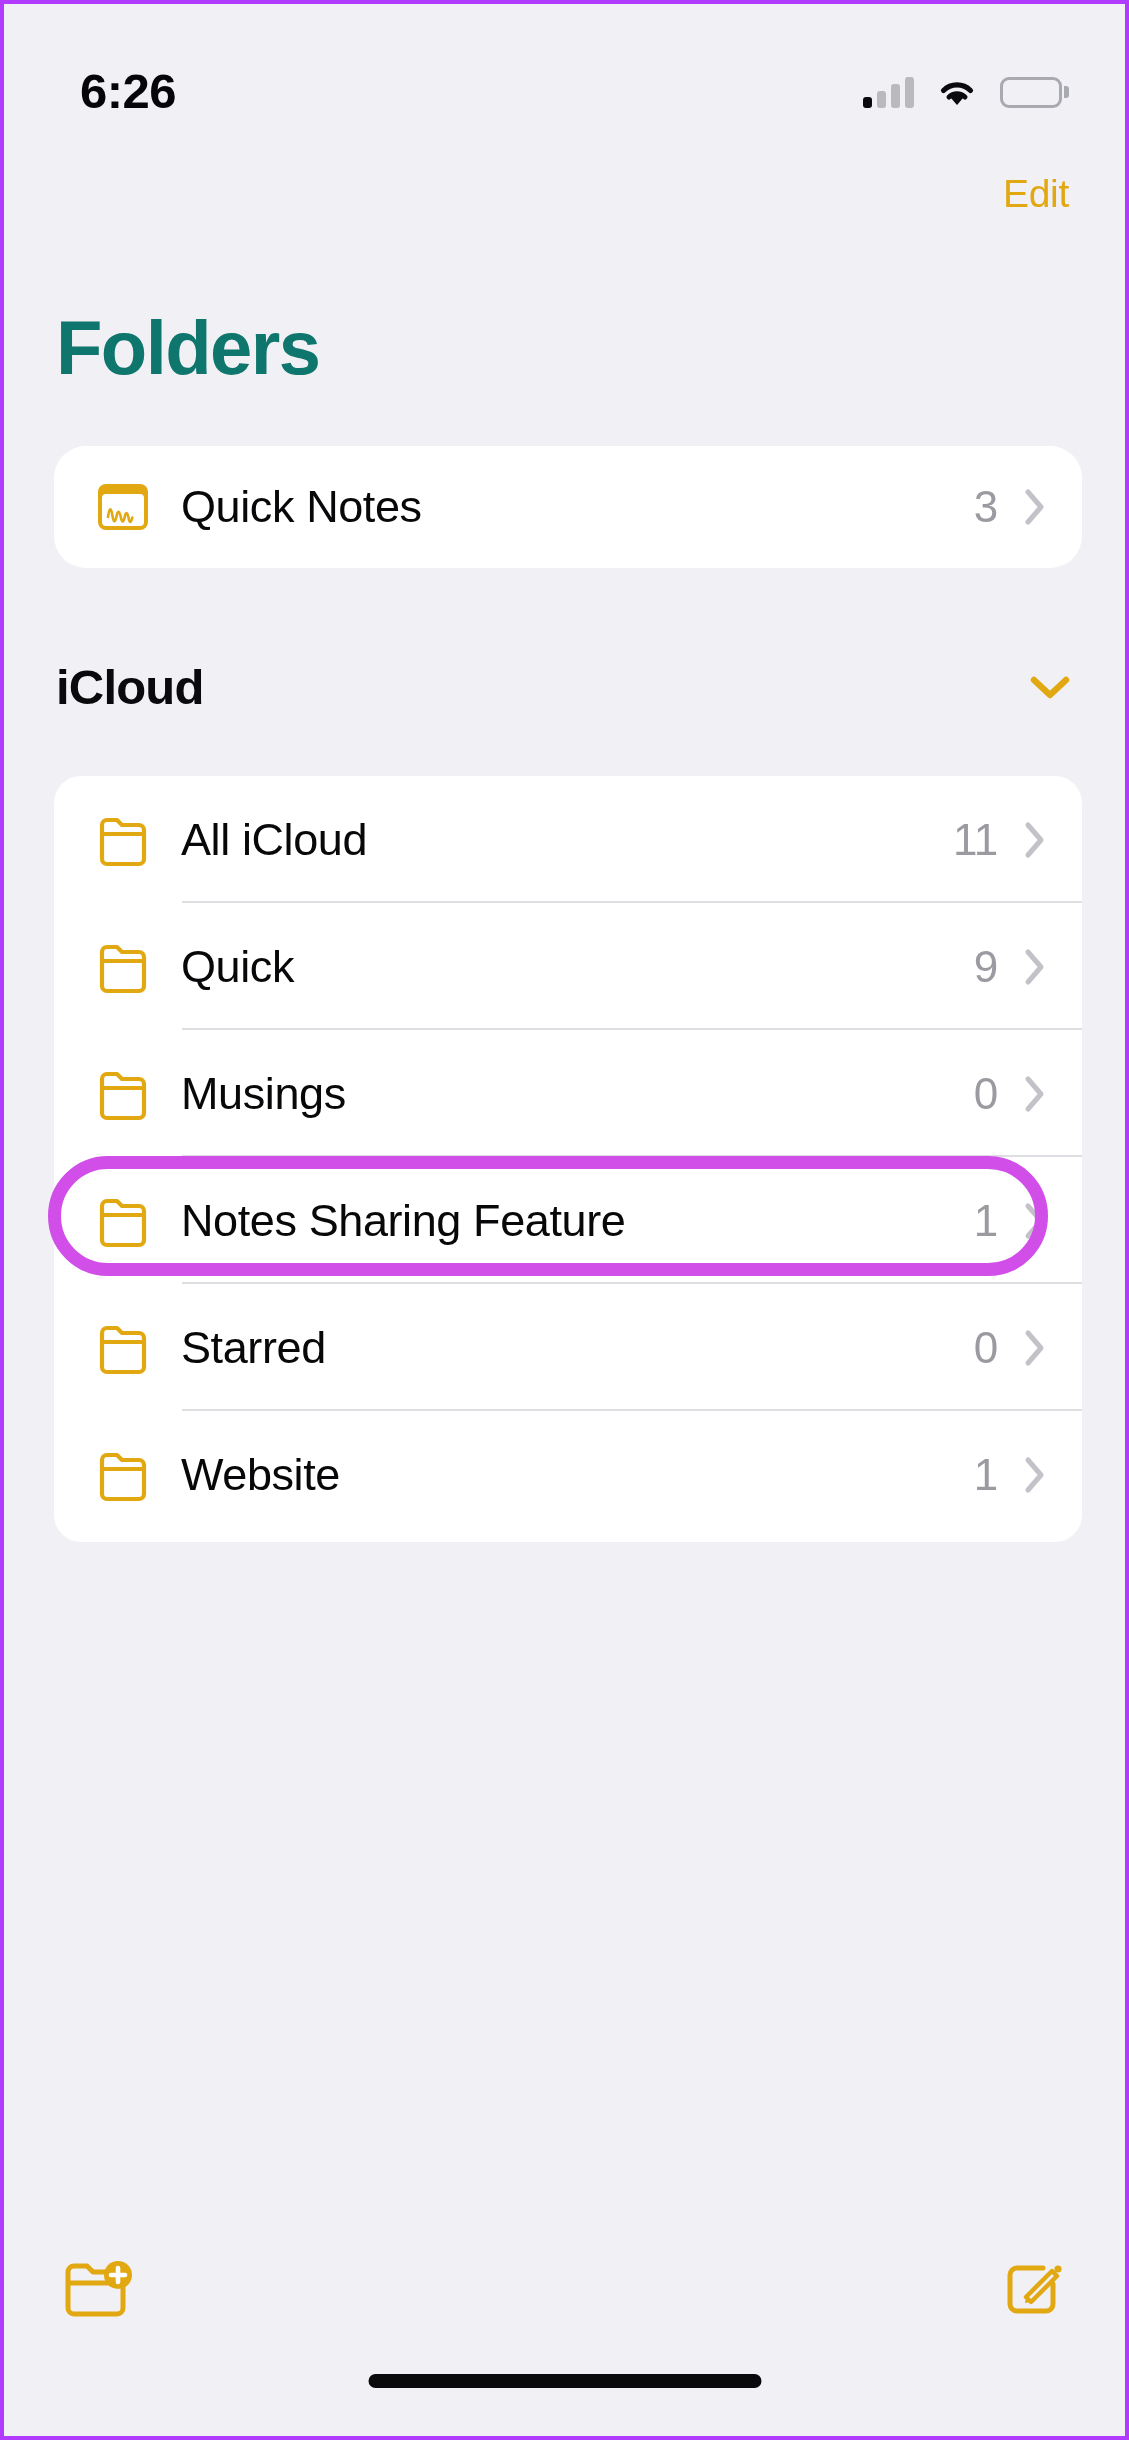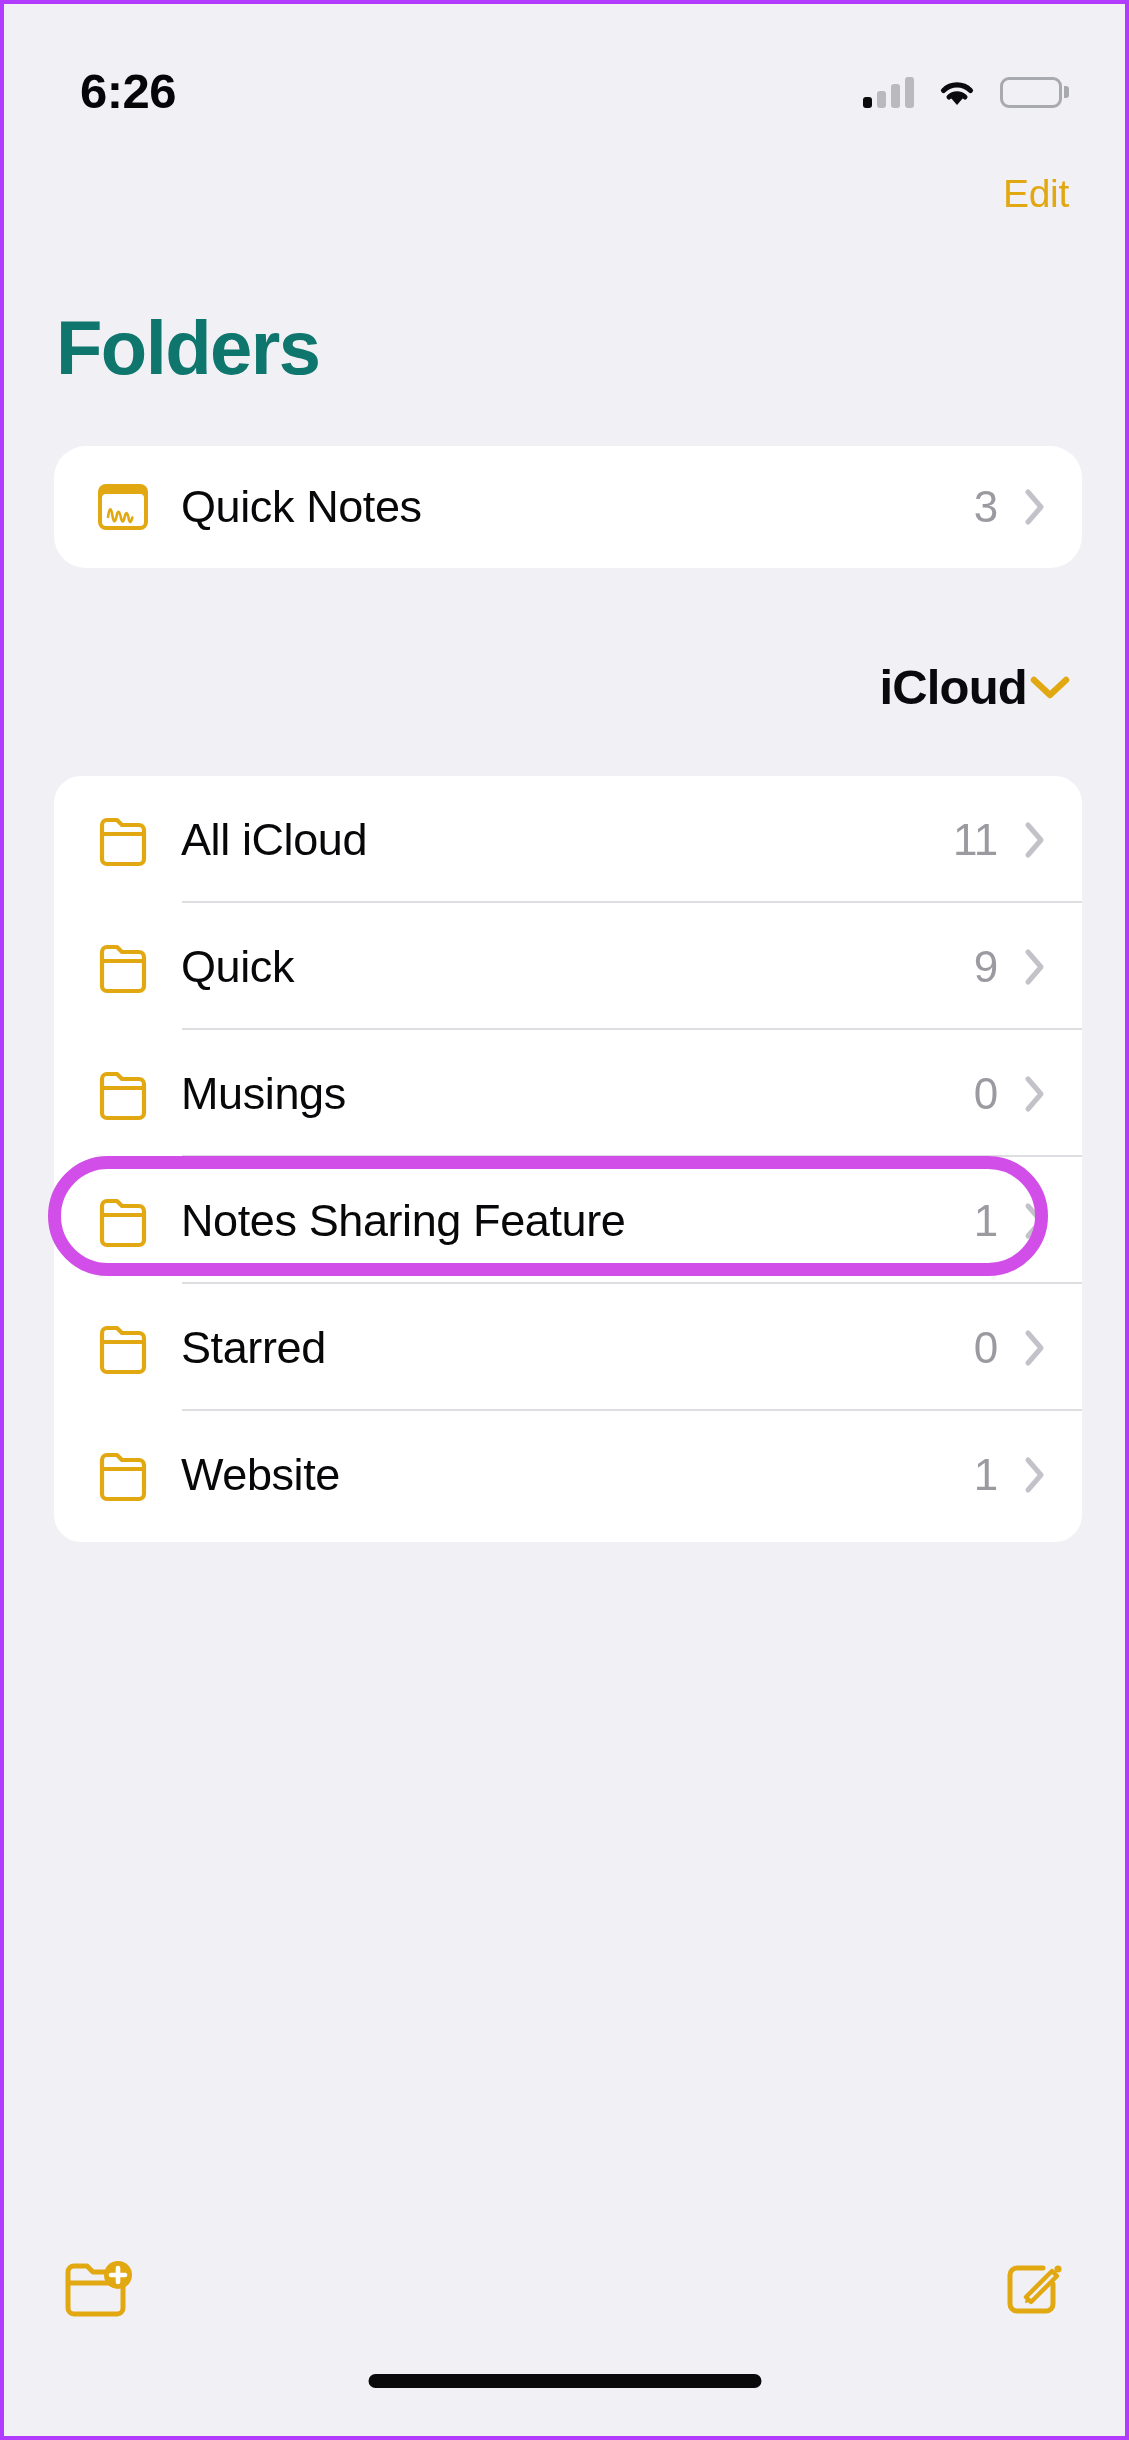--- a/index.html
+++ b/index.html
@@ -98,21 +98,21 @@
   .row-chev { width:22px; height:38px; }
 
   .divider {
     position:absolute; left:128px; right:0; bottom:0;
     height:2px; background:#DEDEE2;
   }
 
   
   #icloud-header {
     position:absolute; top:655px; left:52px; right:52px;
-    display:flex; align-items:center; justify-content:flex-end;
+    display:flex; align-items:center; justify-content:space-between;
   }
   #icloud-title {
     font-size:49px; font-weight:bold; color:#0A0A0C; letter-spacing:-0.8px;
   }
   #icloud-toggle { width:46px; height:28px; cursor:pointer; }
 
   
   #highlight-ring {
     position:absolute;
     left:44px; top:1152px;

